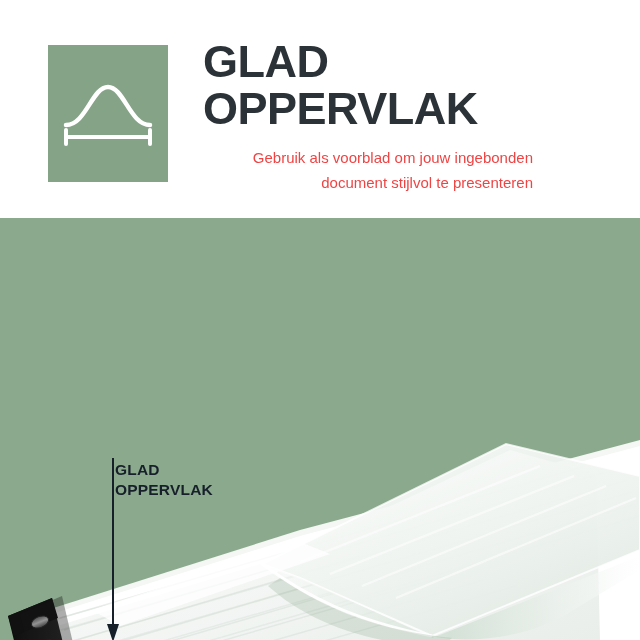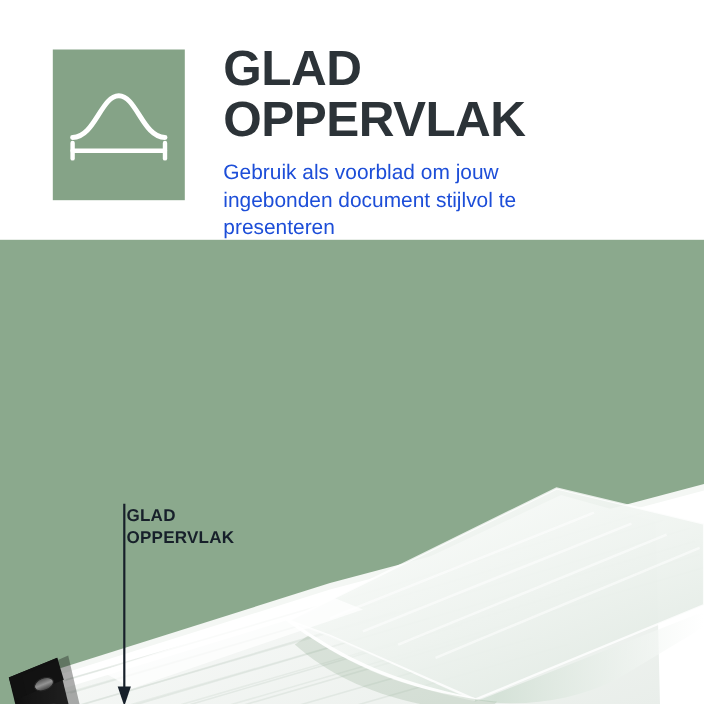--- a/index.html
+++ b/index.html
@@ -56,24 +56,25 @@
     font-size: 45px;
     line-height: 47px;
     font-weight: bold;
     letter-spacing: -0.5px;
     color: #2c3338;
     text-transform: uppercase;
   }
 
   .subtitle {
     margin-top: 13px;
-    font-size: 19px;
+    font-size: 15px;
     line-height: 25px;
-    color: #1d4ed8;
+    color: #ef4444;
     max-width: 330px;
+    text-align: right;
   }
 
   
   .photo {
     position: absolute;
     left: 0;
     top: 218px;
     width: 640px;
     height: 422px;
     background: #8ba98d;

